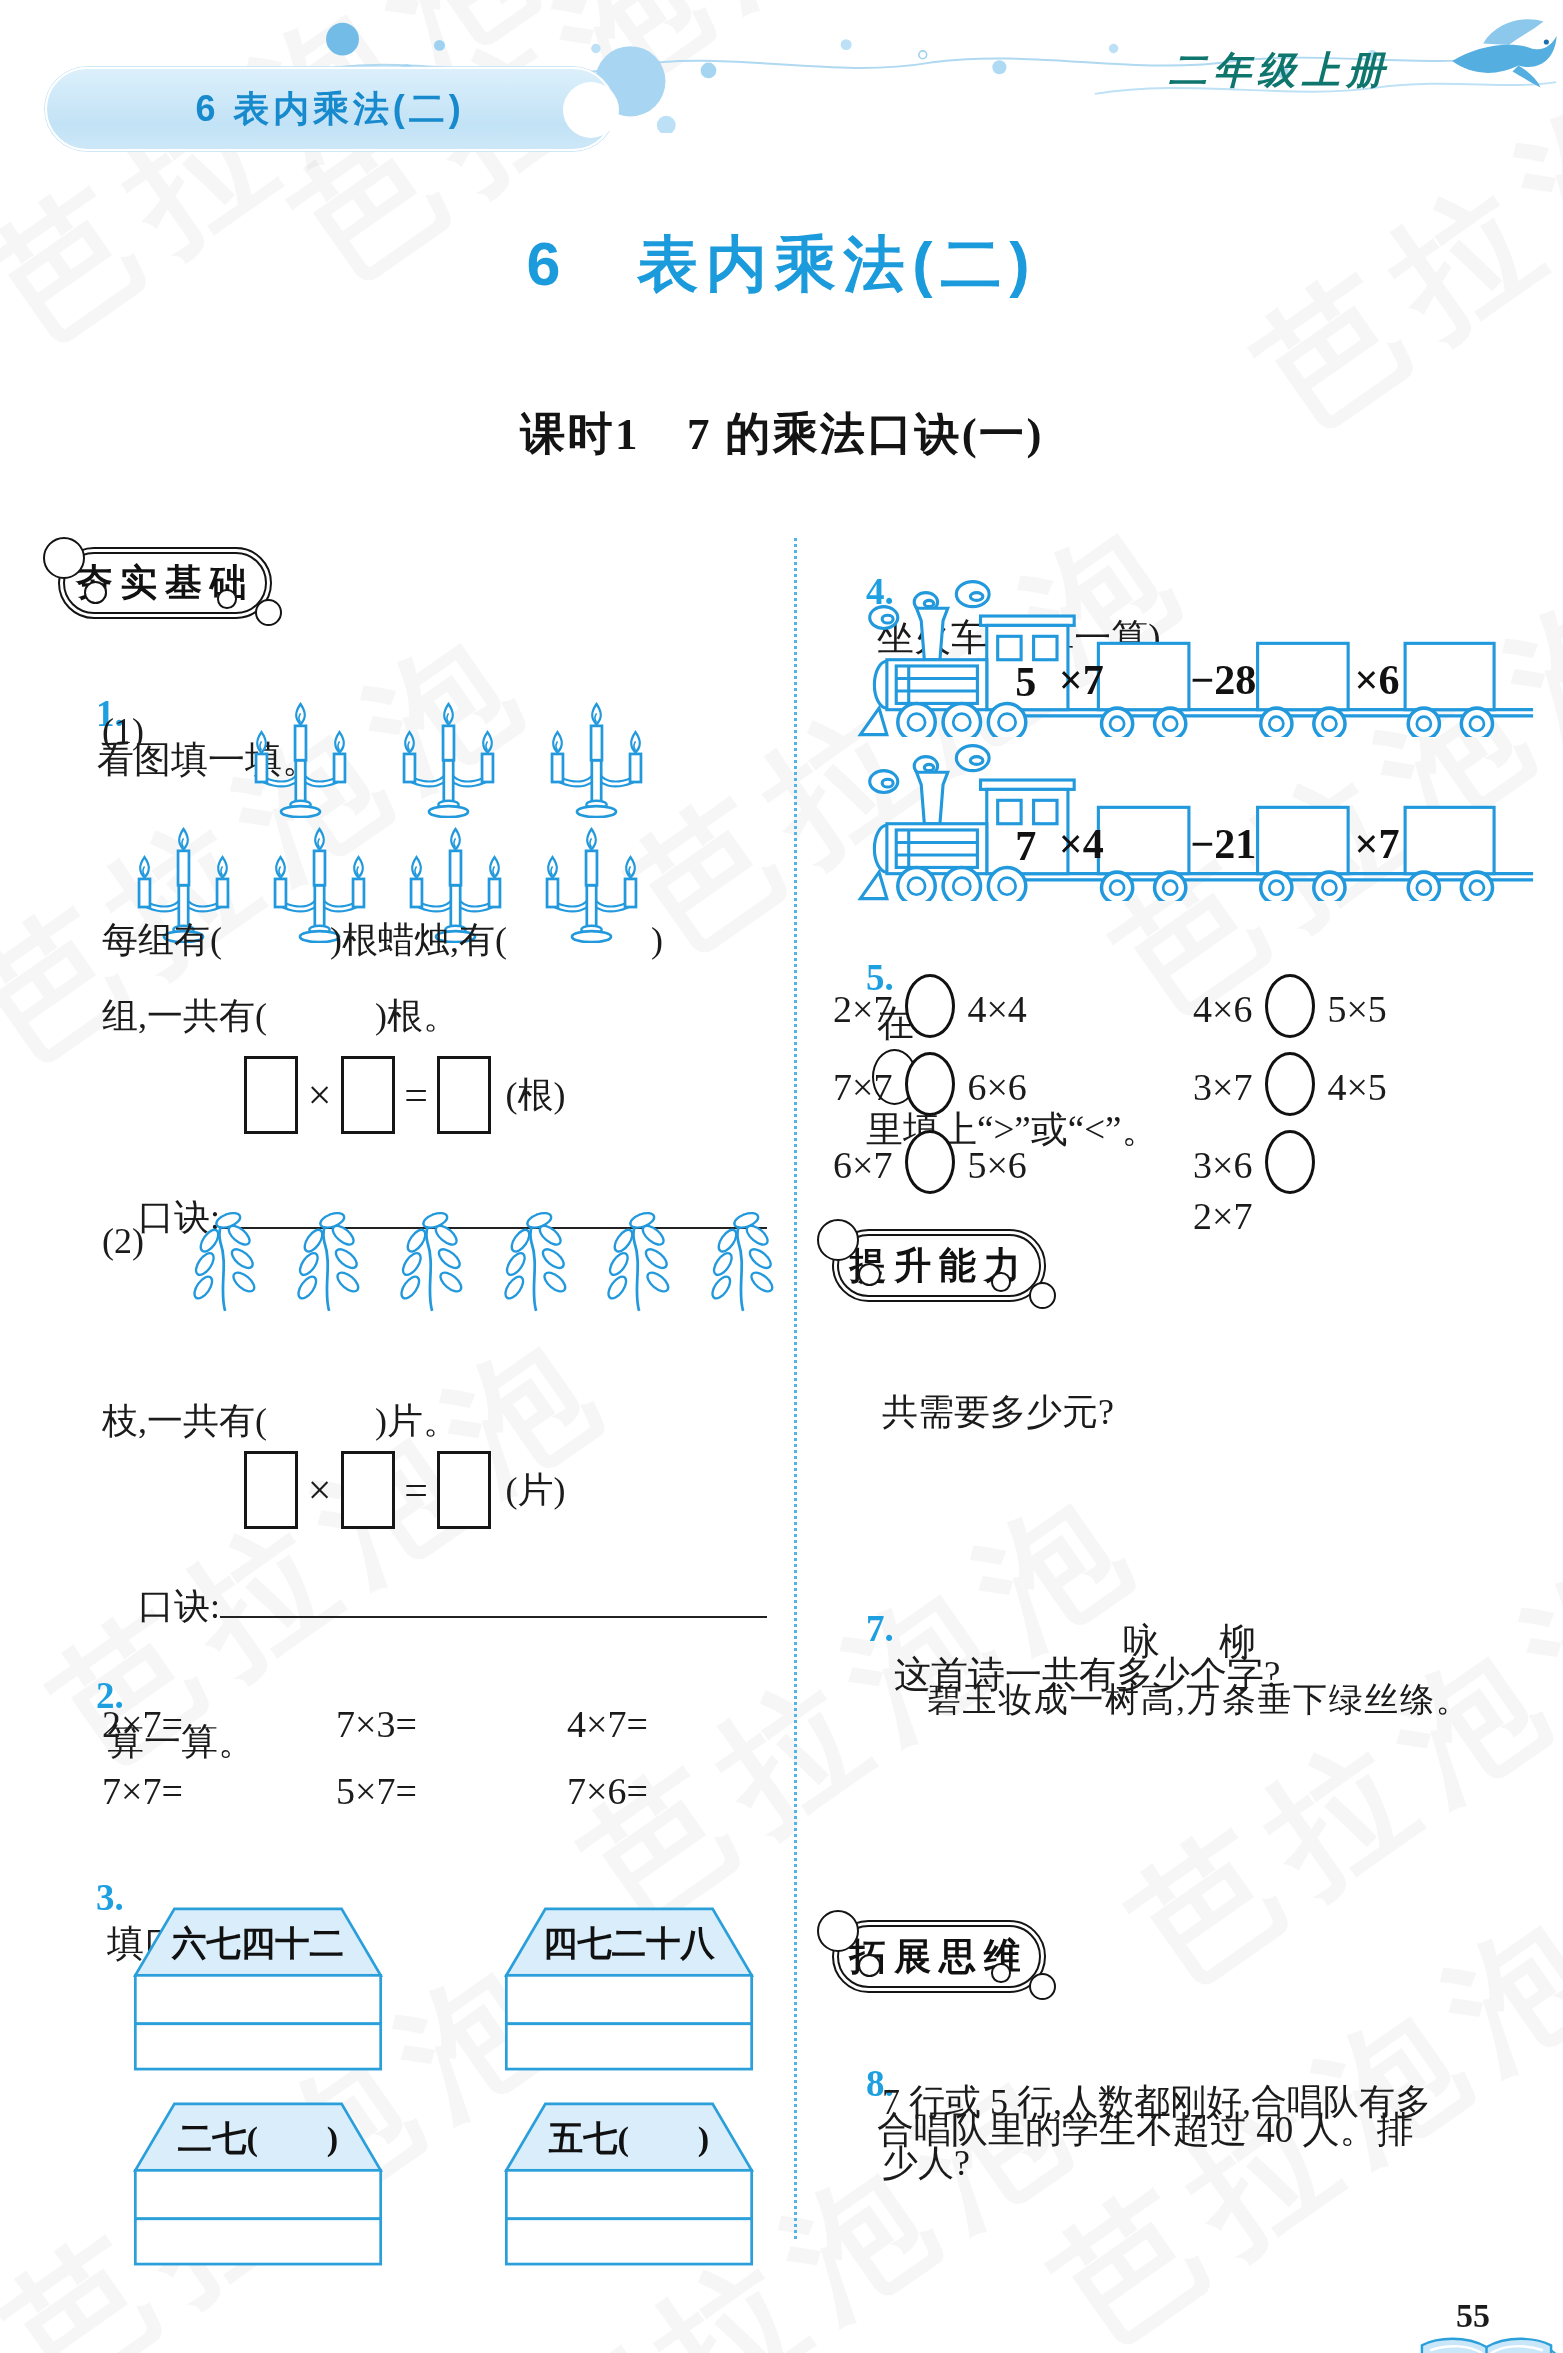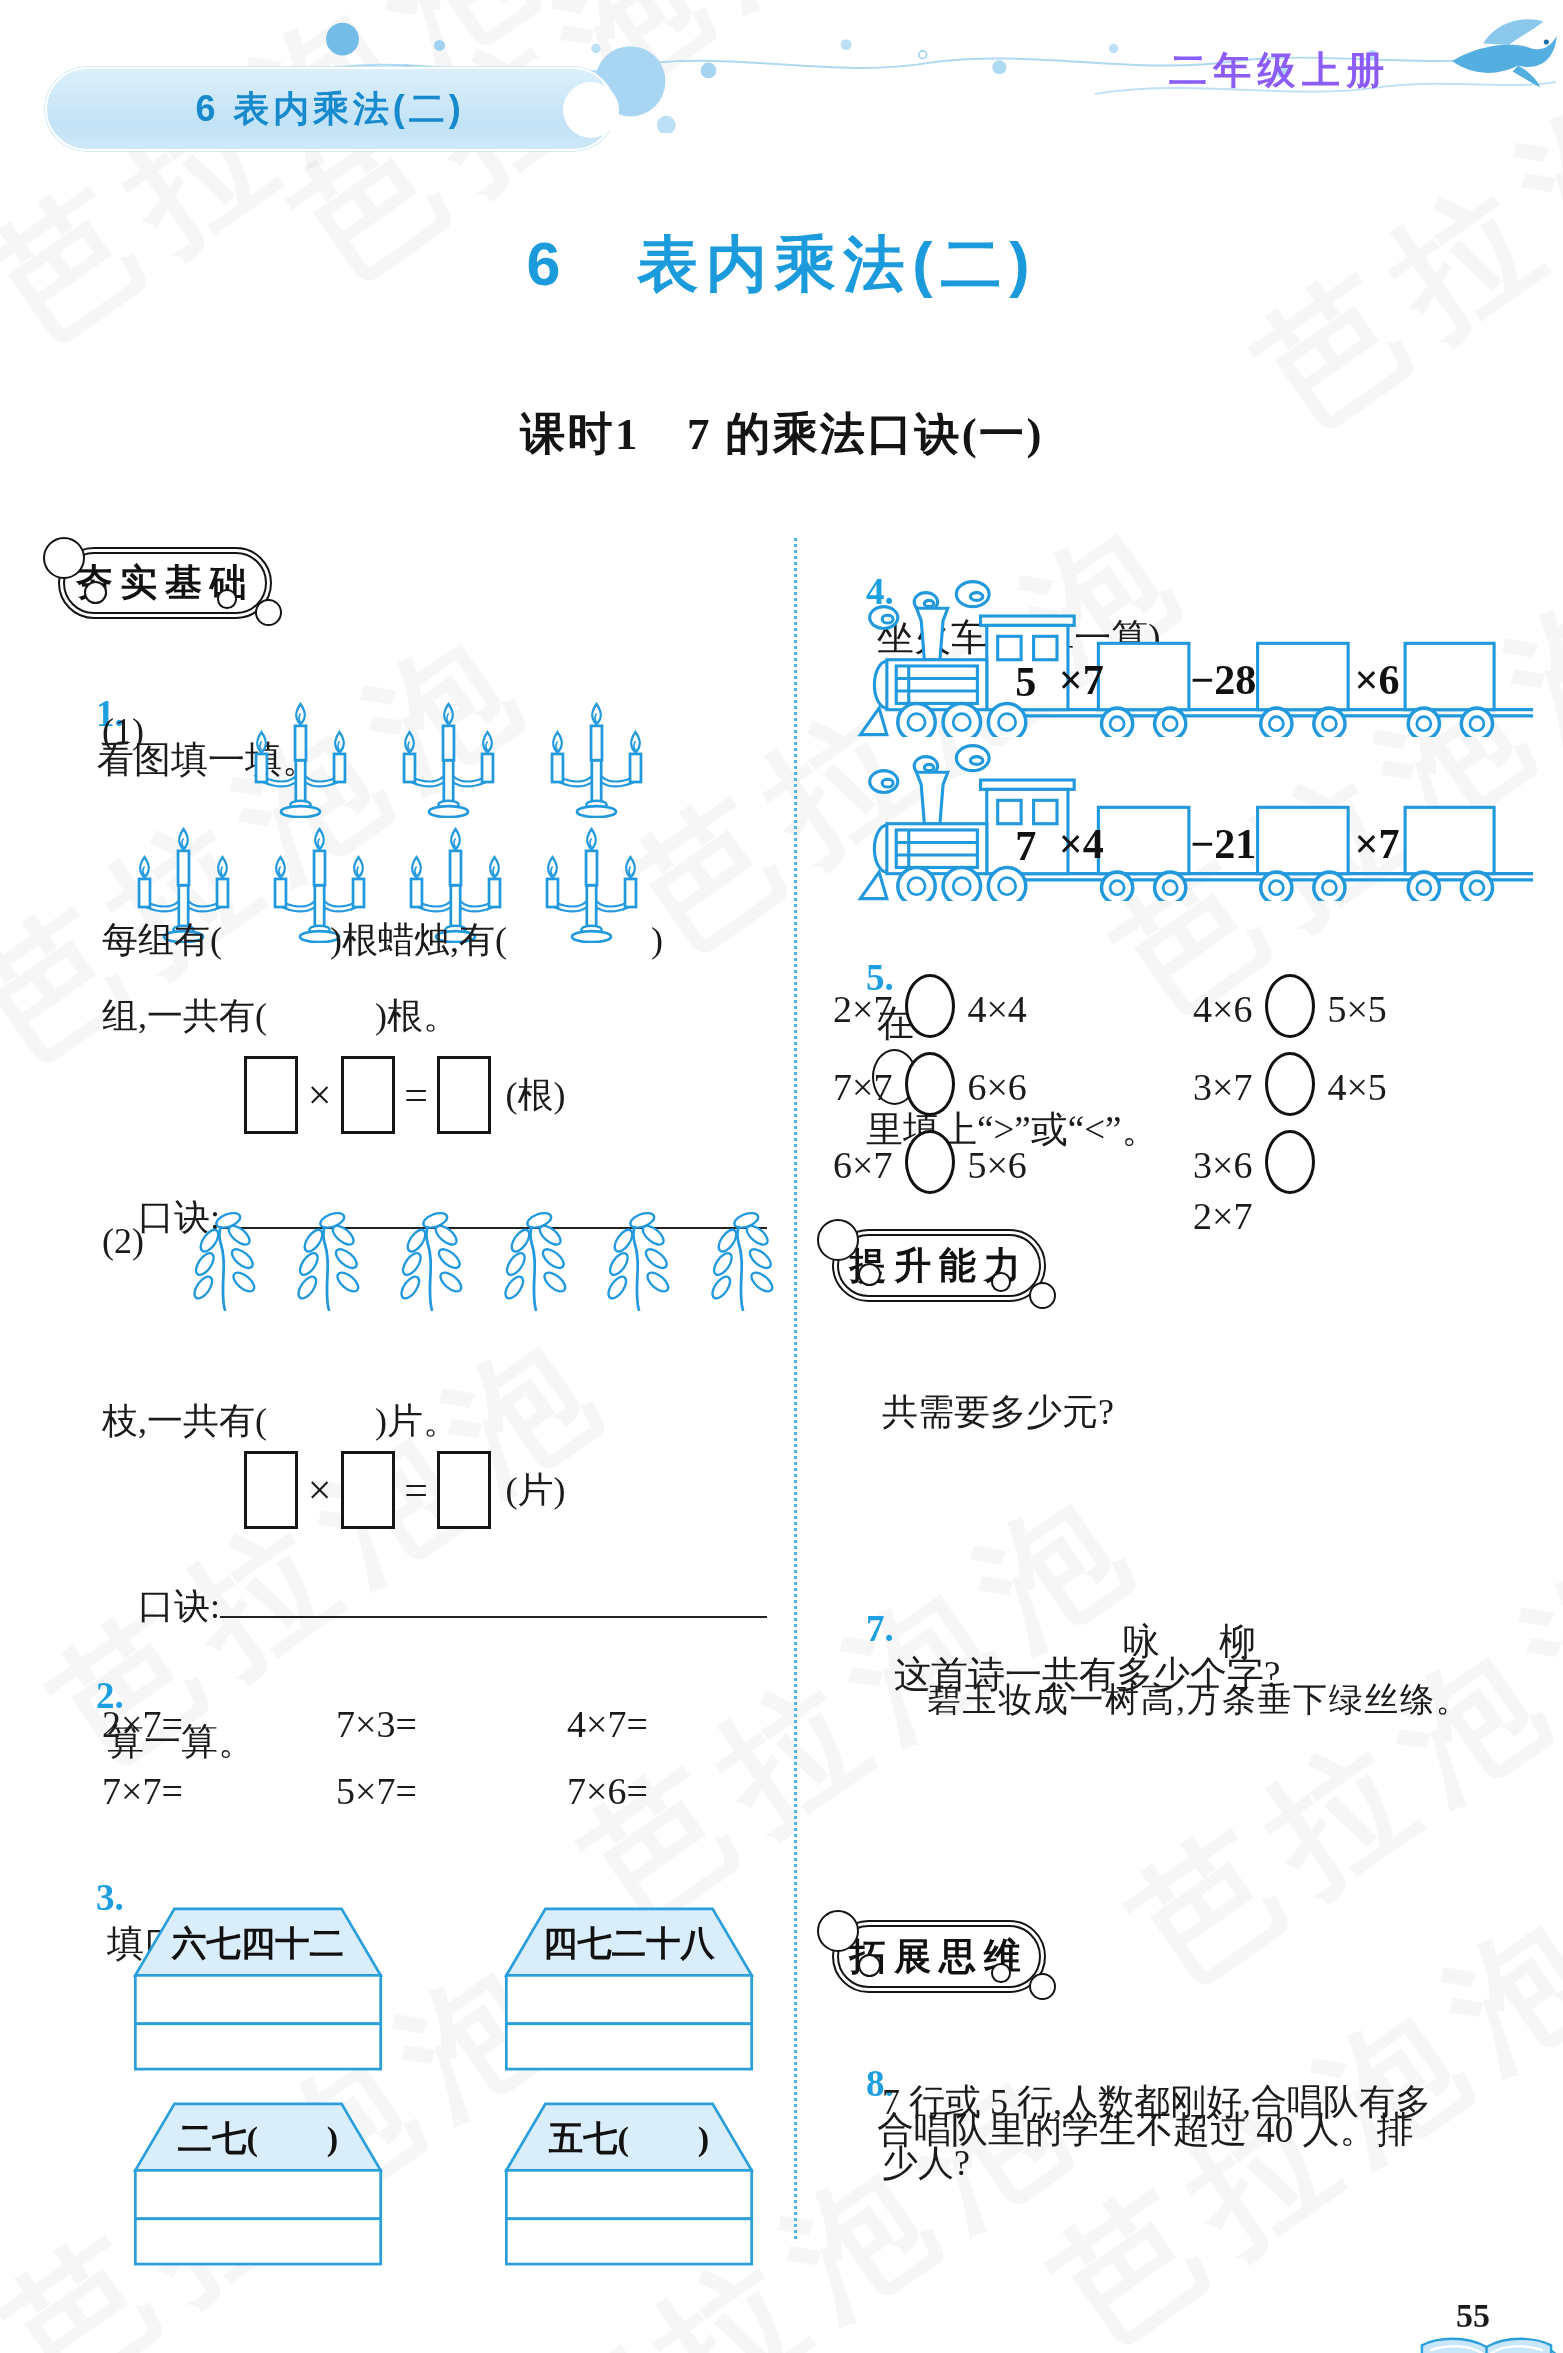--- a/index.html
+++ b/index.html
@@ -10,22 +10,22 @@
       font-size:137px;letter-spacing:22px;color:rgba(110,110,110,0.06);
       transform:rotate(-35deg);white-space:nowrap;pointer-events:none;}
   
   .banner{left:45px;top:67px;width:566px;height:80px;border-radius:47px;
           background:linear-gradient(180deg,#dcf0fb 0%,#c2e2f6 70%,#cde8f8 100%);
           border:2.3px solid #ffffff;box-shadow:0 0 0 0.8px #bfe0f3;
           display:flex;align-items:center;justify-content:center;}
   .banner-text{font-family:"Liberation Sans","DejaVu Sans",sans-serif;font-weight:bold;
                font-size:36px;color:#1789cd;letter-spacing:3.9px;}
   .banner-endcap{position:absolute;right:-6.3px;top:12.5px;width:56px;height:56px;background:#fff;border-radius:50%;}
-  .edition{left:1169px;top:45px;font-weight:bold;font-size:38px;
-           color:#8b5cf6;letter-spacing:6.3px;}
+  .edition{left:1169px;top:45px;font-style:italic;font-weight:bold;font-size:38px;
+           color:#0f766e;letter-spacing:6.3px;}
   .main-title{left:0;top:224px;width:100%;text-align:center;
               font-family:"Liberation Sans","DejaVu Sans",sans-serif;font-weight:bold;
               font-size:61px;color:#1b9bdb;letter-spacing:7.8px;}
   .subtitle{left:0;top:404px;width:100%;text-align:center;font-weight:bold;
             font-size:45px;color:#141414;letter-spacing:2.3px;}
   .divider{left:794px;top:538px;height:1701px;width:0;border-left:3.1px dotted #53b4e8;}
   
   .badge{border:2.3px solid #141414;outline:2.3px solid #141414;outline-offset:3.9px;
          border-radius:38px;background:#fff;display:flex;align-items:center;justify-content:center;}
   .badge-text{font-family:"Liberation Sans","DejaVu Sans",sans-serif;font-weight:bold;

